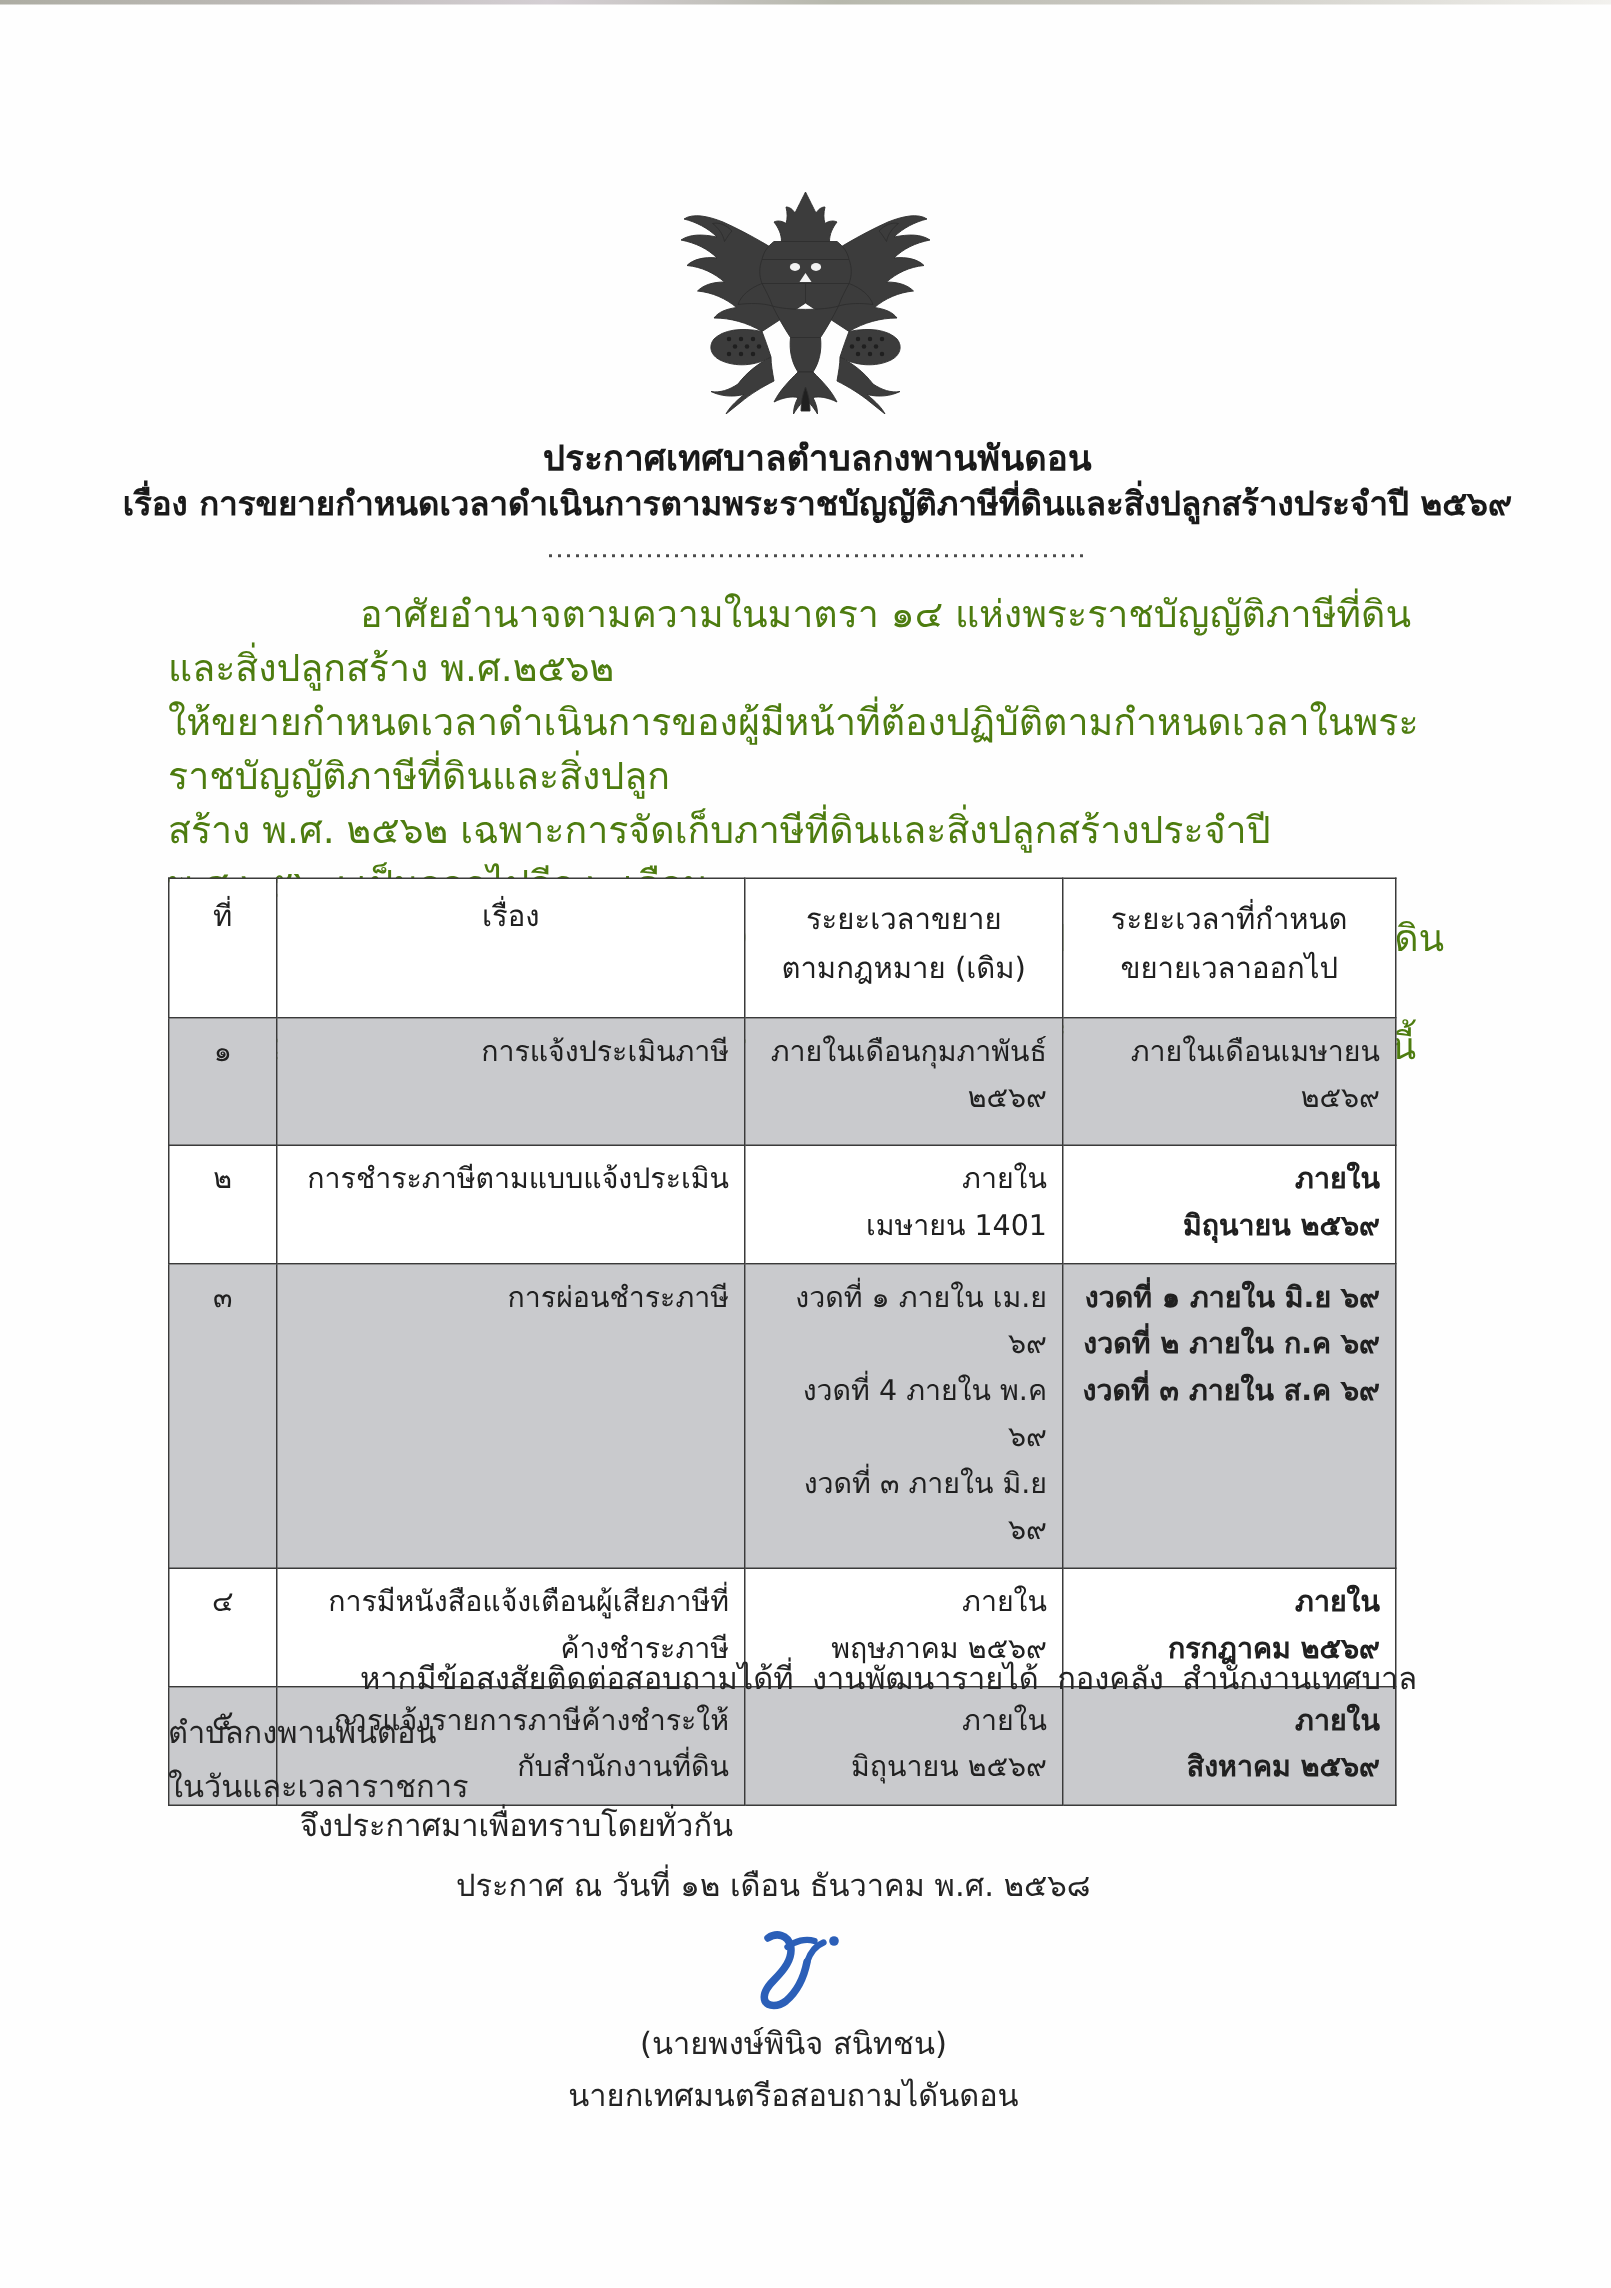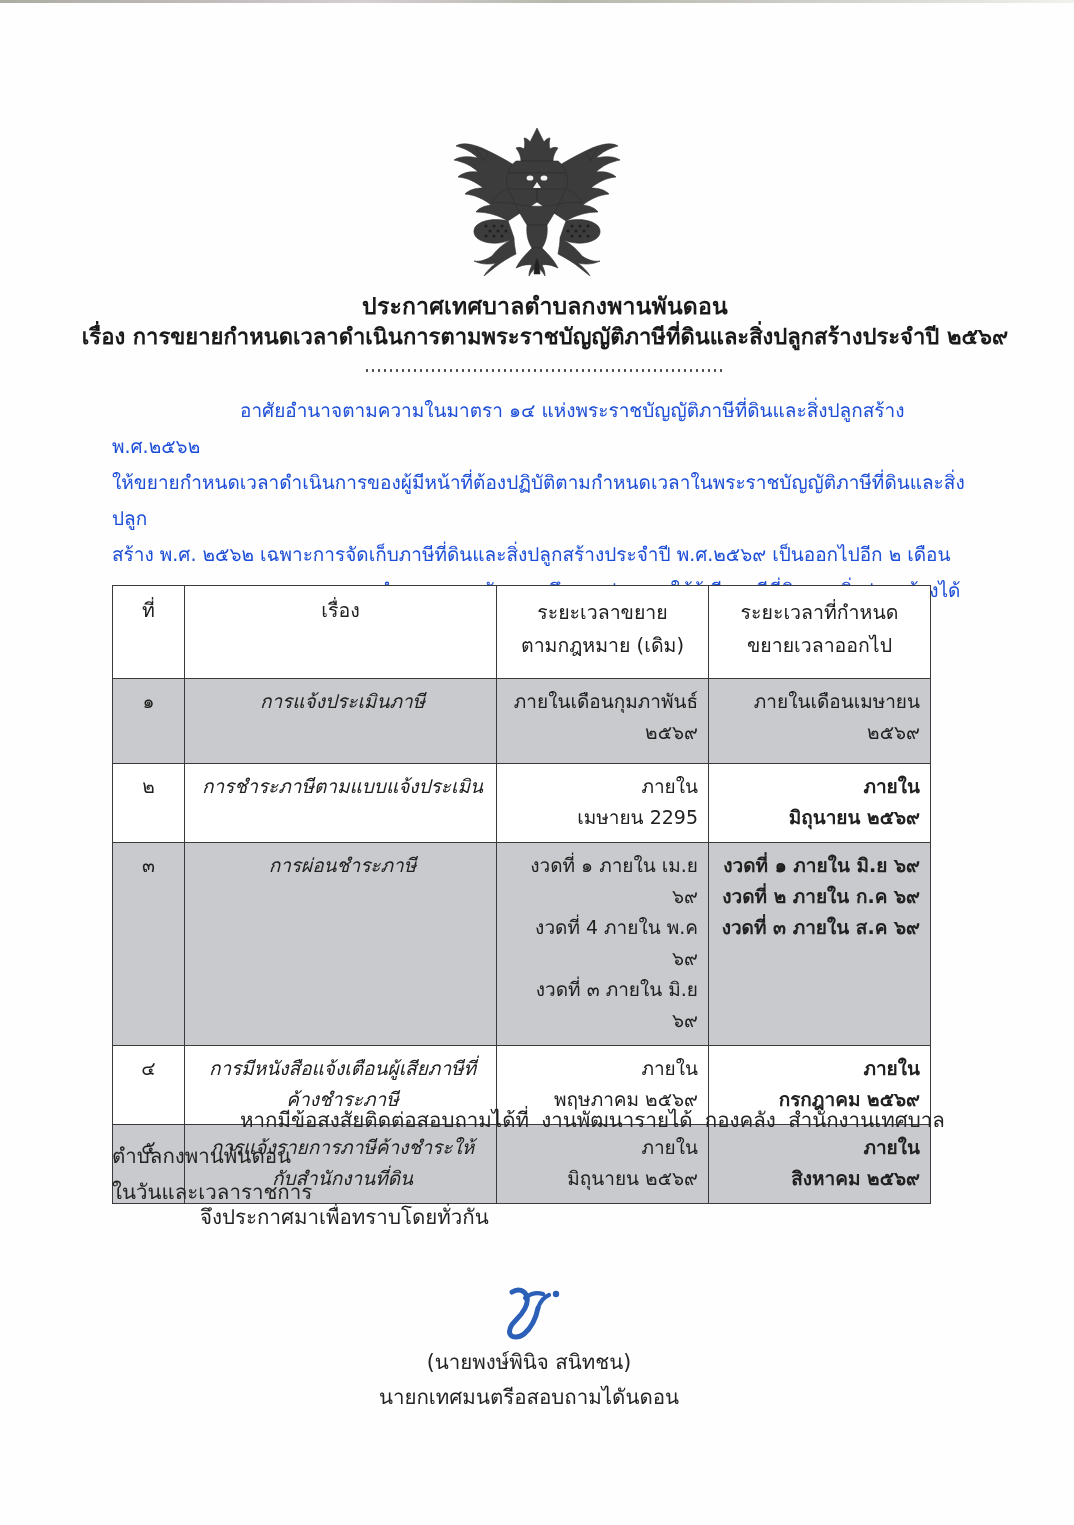--- a/index.html
+++ b/index.html
@@ -75,23 +75,23 @@
     background-position: 0 center;
     opacity: .85;
   }
 
   
   .body-copy {
     position: absolute;
     left: 112px;
     width: 856px;
     top: 392px;
-    font-size: 19px;
+    font-size: 25px;
     line-height: 36px;
-    color: #1d4ed8;
+    color: #4d7c0f;
     text-align: left;
   }
   .body-copy p { margin: 0; }
   .indent-1 { text-indent: 128px; }
   .indent-2 { text-indent: 200px; }
 
   
   .tbl {
     position: absolute;
     left: 112px;
@@ -125,21 +125,21 @@
     font-size: 19.5px;
   }
   .tbl thead th.h-no .hl,
   .tbl thead th.h-topic .hl { line-height: 30px; }
 
   .cell {
     padding: 7px 10px 9px;
     line-height: 31px;
   }
   .cell.num    { text-align: center; padding-left: 0; padding-right: 0; }
-  .cell.topic  { text-align: center; padding-left: 14px; font-style: italic; }
+  .cell.topic  { text-align: right; padding-left: 14px; }
   .cell.center { text-align: right; }
   .cell .ln { display: block; }
   .bold .ln, .cell.bold { font-weight: 700; }
 
   tr.shaded td { background: #c9cacd; }
   tr.plain  td { background: #ffffff; }
 
   tr.r1 td { height: 84px; }
   tr.r2 td { height: 76px; }
   tr.r3 td { height: 108px; }
@@ -324,21 +324,21 @@
       <tr class="plain r2">
         <td>
             <div class="cell num">๒</div>
           </td>
         <td>
             <div class="cell topic">การชำระภาษีตามแบบแจ้งประเมิน</div>
           </td>
         <td>
             <div class="cell center">
           <span class="ln">ภายใน</span>
-          <span class="ln">เมษายน 2295</span>
+          <span class="ln">เมษายน 1401</span>
         </div>
           </td>
         <td>
             <div class="cell center bold">
           <span class="ln">ภายใน</span>
           <span class="ln">มิถุนายน  ๒๕๖๙</span>
         </div>
           </td>
       </tr>
 
@@ -410,20 +410,21 @@
     </tbody>
   </table>
 
   <div class="footer-copy">
     <p class="indent-1">หากมีข้อสงสัยติดต่อสอบถามได้ที่ งานพัฒนารายได้ กองคลัง สำนักงานเทศบาลตำบลกงพานพันดอน</p>
     <p>ในวันและเวลาราชการ</p>
   </div>
 
   <div class="closing">
     <p>จึงประกาศมาเพื่อทราบโดยทั่วกัน</p>
+    <p class="date-line">ประกาศ   ณ   วันที่ ๑๒   เดือน ธันวาคม  พ.ศ. ๒๕๖๘</p>
   </div>
 
   <div class="sig-mark">
     <svg width="90" height="62" viewBox="0 0 90 62" aria-hidden="true">
       <g fill="none" stroke="#2b5fb8" stroke-linecap="round" stroke-linejoin="round">
         <path d="M20 10 C26 6 33 8 35 15 C37 24 30 32 24 38 C20 42 16 47 18 52 C20 56 27 56 32 52 C39 46 44 36 46 26" stroke-width="5"></path>
         <path d="M33 16 C38 12 45 10 51 12" stroke-width="4.2"></path>
         <path d="M46 26 C48 20 52 15 57 13" stroke-width="4.2"></path>
         <circle cx="64" cy="12" r="3.2" fill="#2b5fb8" stroke="none"></circle>
       </g>

